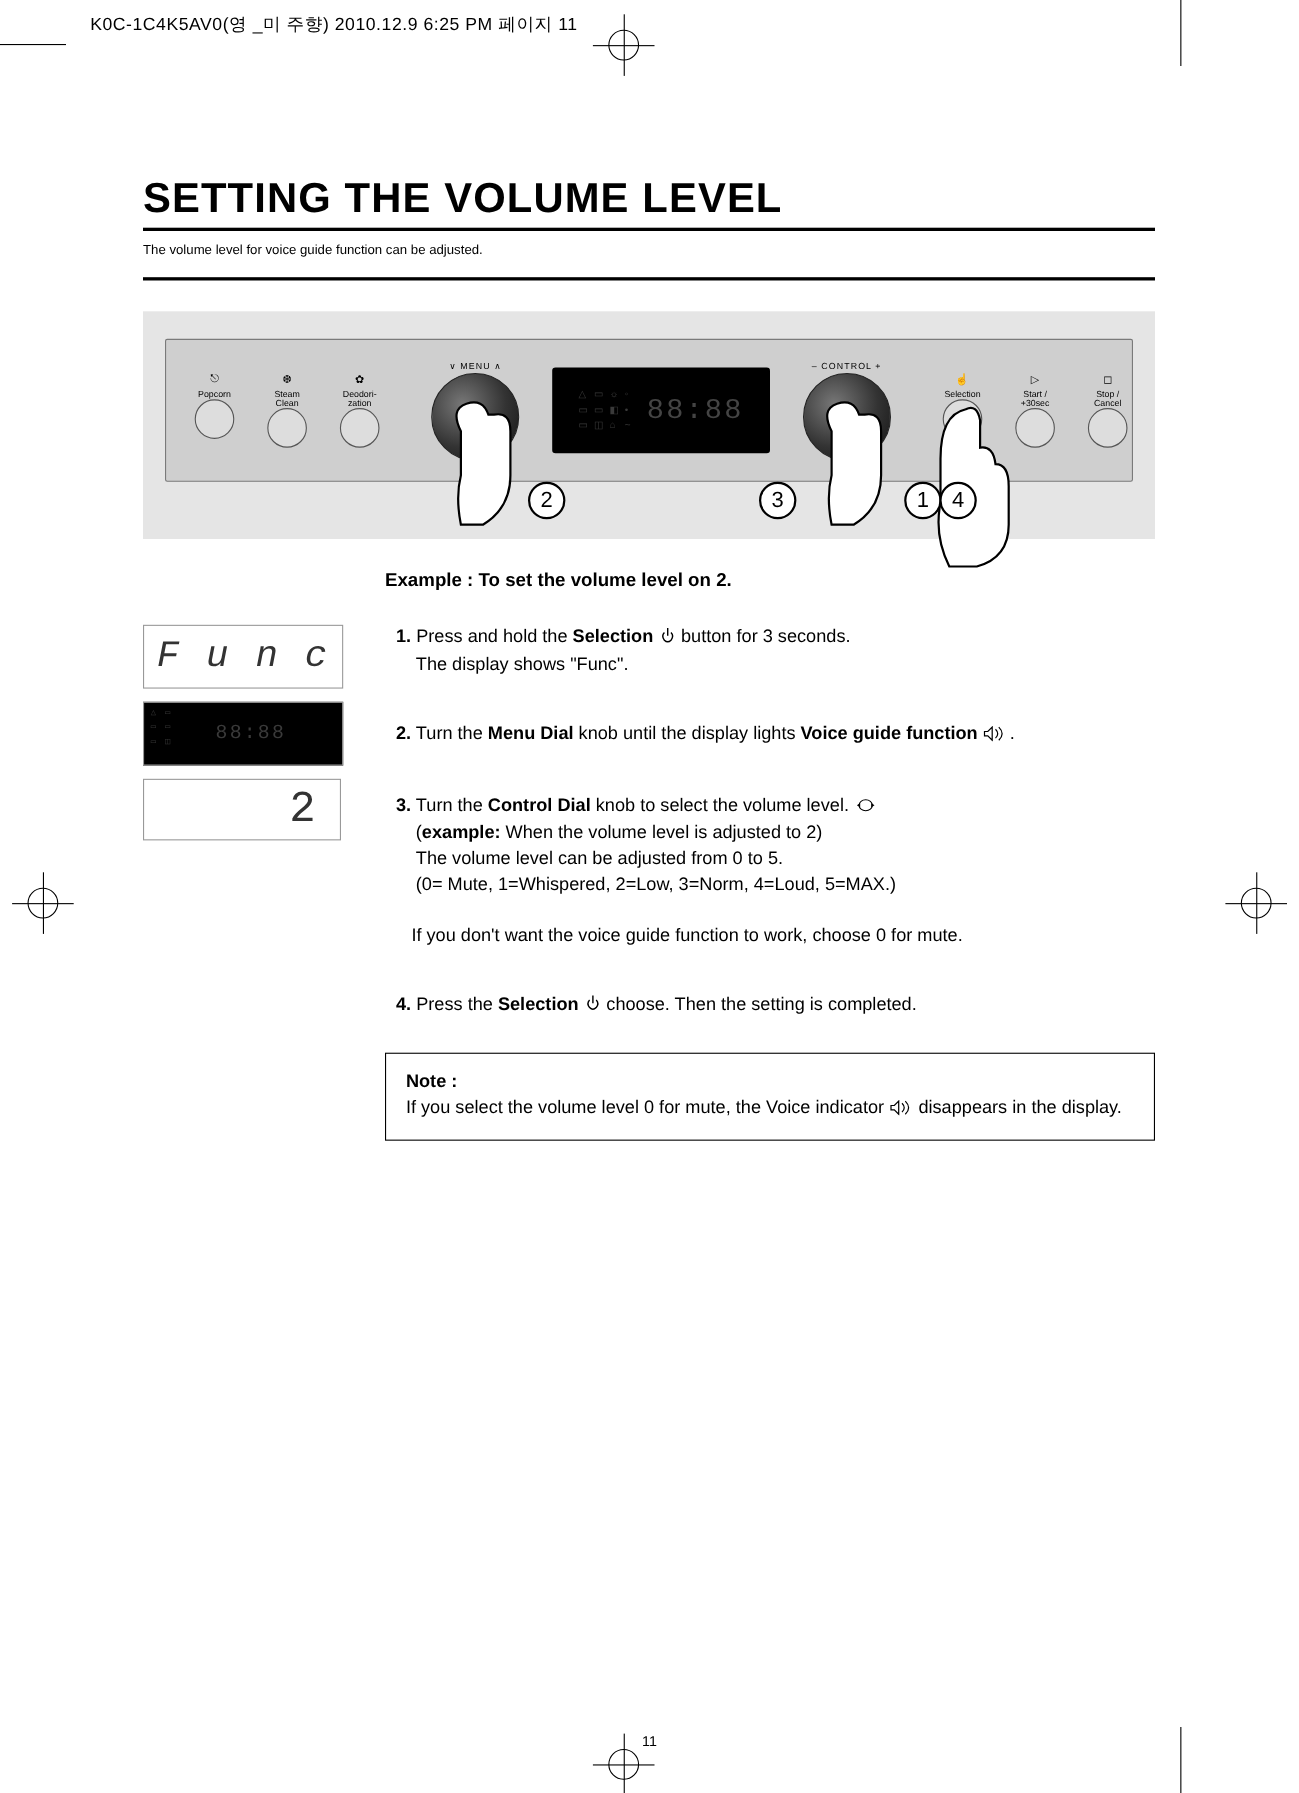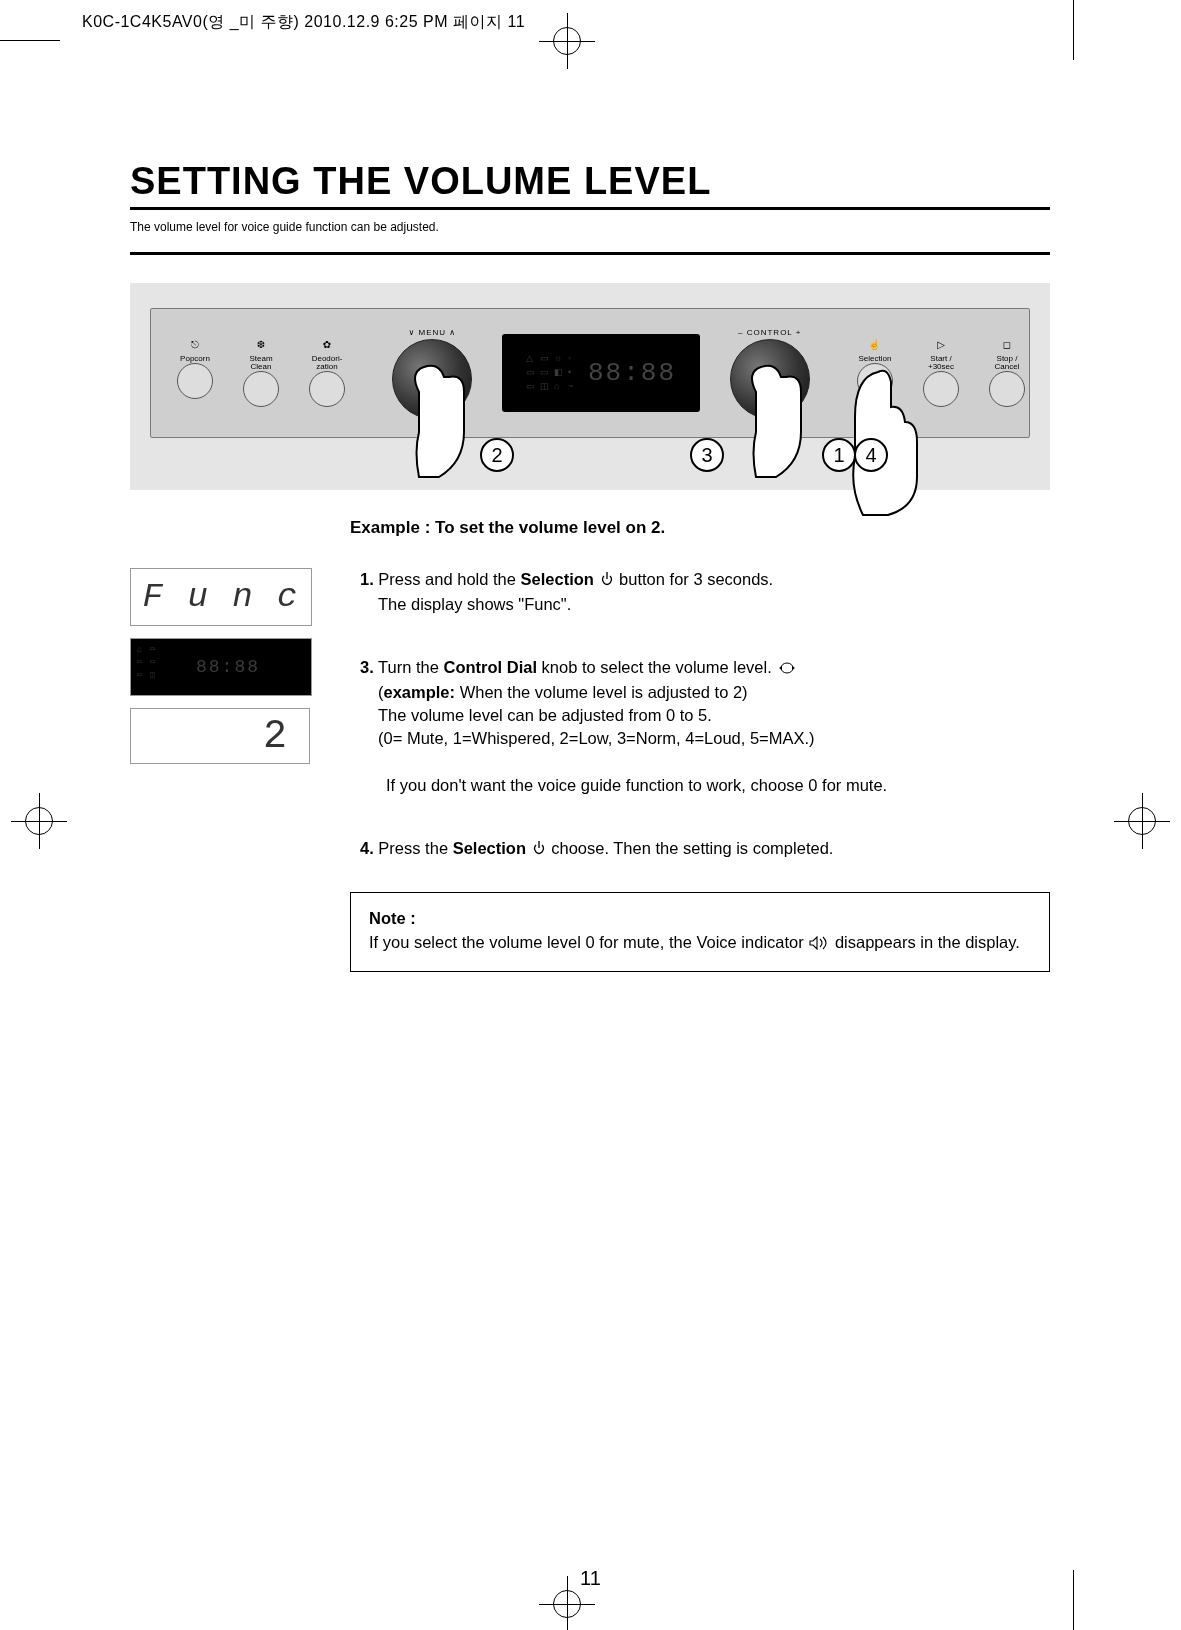--- a/index.html
+++ b/index.html
@@ -109,21 +109,21 @@
   .step { font-size:16.5px; line-height:1.4; margin-bottom:40px;}
   .step b{font-weight:bold;}
   .step .num{font-weight:bold;}
   .inline-icon { display:inline-block; vertical-align:-2px; }
   .note-box {
     margin-left:220px; margin-top:20px;
     border:1px solid #000; padding:14px 18px;
     font-size:16.5px; line-height:1.45;
   }
   .note-box b{font-weight:bold;}
-  .page-num { position:absolute; left:50%; transform:translateX(-50%); bottom:40px; font-size:20px;}
+  .page-num { position:absolute; left:50%; transform:translateX(-50%); bottom:40px; font-size:13px;}
 </style>
 </head>
 <body>
 
 <div class="crop-mark-h" style="top:40px; left:0;"></div>
 <div class="reg-circle" style="top:27px; left:553px;"></div>
 <div class="crop-mark-v" style="top:0; left:1073px;"></div>
 
 <div class="reg-circle" style="top:807px; left:25px;"></div>
 <div class="reg-circle" style="top:807px; left:1128px;"></div>
@@ -258,34 +258,43 @@
         <span>Press and hold the </span><b>Selection</b>
         <span class="inline-icon">
           <svg width="16" height="16" viewBox="0 0 16 16">
               <path d="M8 1 L8 8 M5 5 Q2 8 5 12 Q8 15 11 12 Q14 8 11 5" fill="none" stroke="#000" stroke-width="1.3"></path>
             </svg>
         </span>
         <span>  button for 3 seconds.</span><br>
         <span style="margin-left:18px; display:inline-block;">The display shows "Func".</span>
       </div>
 
+      <div class="step">
+        <span class="num">2.</span>
+        <span>Turn the </span><b>Menu Dial</b><span> knob until the display lights </span><b>Voice guide function</b>
+        <span class="inline-icon">
+          <svg width="20" height="14" viewBox="0 0 20 14">
+              <path d="M2 5 h3 l4 -4 v12 l-4 -4 h-3 z M12 3 q4 4 0 8 M15 1 q6 6 0 12" fill="none" stroke="#000" stroke-width="1.1"></path>
+            </svg>
+        </span><span> .</span>
+      </div>
 
       <div class="step">
         <span class="num">3.</span>
         <span>Turn the </span><b>Control Dial</b><span> knob   to select the volume level.</span>
         <span class="inline-icon" style="margin:0 2px;">
           <svg width="18" height="14" viewBox="0 0 18 14">
               <ellipse cx="9" cy="7" rx="6" ry="5" fill="none" stroke="#000"></ellipse>
               <path d="M1 7 l3 -2 v4 z M17 7 l-3 -2 v4 z" fill="#000"></path>
             </svg>
         </span><br>
         <span style="margin-left:18px;">(</span><b>example:</b><span> When the volume level is adjusted to 2)</span><br>
         <span style="margin-left:18px; display:inline-block;">The volume level can be adjusted from 0 to 5.</span><br>
         <span style="margin-left:18px; display:inline-block;">(0= Mute, 1=Whispered, 2=Low, 3=Norm, 4=Loud, 5=MAX.)</span><br><br>
-        <span style="margin-left:26px; display:inline-block;">If you don't want the voice guide function to work, choose 0 for mute.</span>
+        <span style="margin-left:14px; display:inline-block;">If you don't want the voice guide function to work, choose 0 for mute.</span>
       </div>
 
       <div class="step" style="margin-bottom:10px">
         <span class="num">4.</span>
         <span>Press the </span><b>Selection</b>
         <span class="inline-icon">
           <svg width="16" height="16" viewBox="0 0 16 16">
               <path d="M8 1 L8 8 M5 5 Q2 8 5 12 Q8 15 11 12 Q14 8 11 5" fill="none" stroke="#000" stroke-width="1.3"></path>
             </svg>
         </span>

